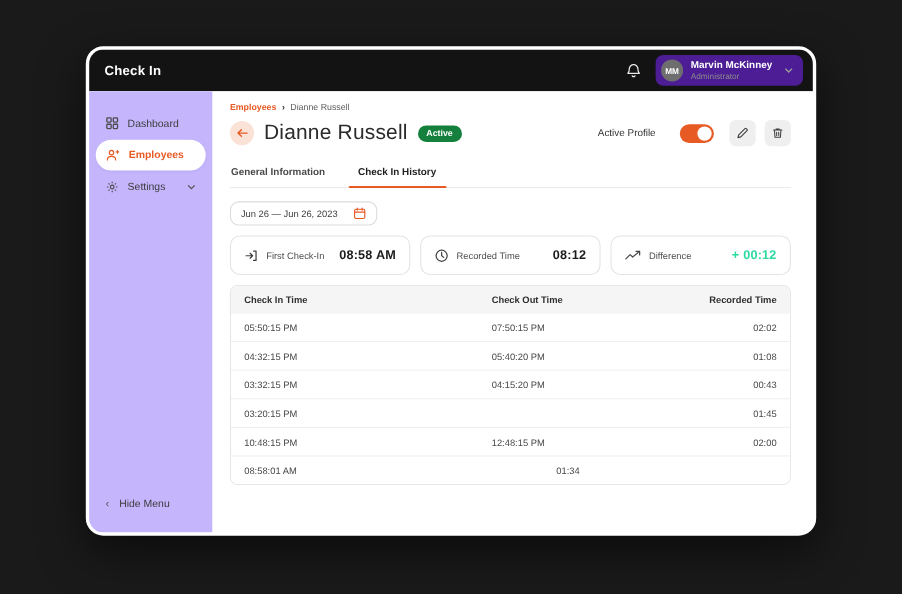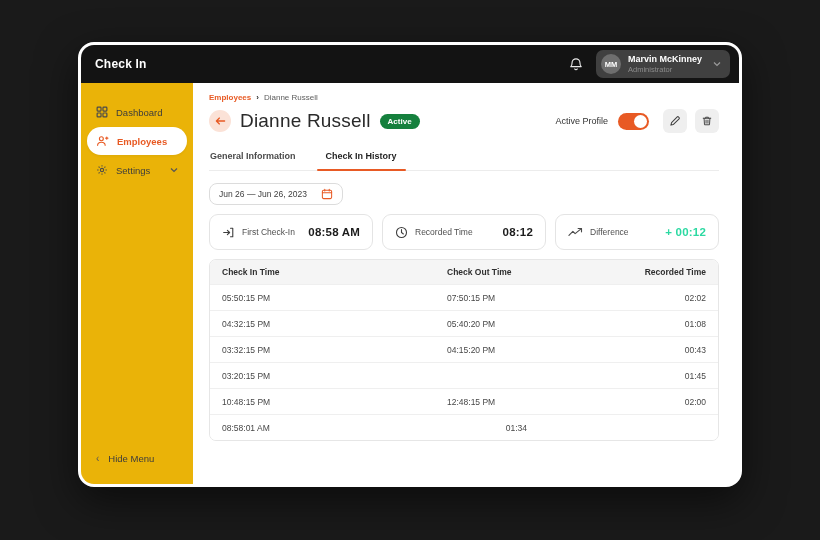--- a/index.html
+++ b/index.html
@@ -11,33 +11,33 @@
   .window { position:absolute; left:78px; top:42px; width:664px; height:445px;
     background:#fff; border:3px solid #fff; border-radius:16px; overflow:hidden;
     display:flex; flex-direction:column; box-shadow:0 14px 40px rgba(0,0,0,.55); }
 
   
   .topbar { height:38px; min-height:38px; background:#131313; display:flex; align-items:center;
     padding:0 9px 0 14px; }
   .topbar-title { color:#fff; font-size:12px; font-weight:bold; letter-spacing:.2px; }
   .topbar-right { margin-left:auto; display:flex; align-items:center; gap:13px; }
   .bell { display:flex; align-items:center; }
-  .user-pill { display:flex; align-items:center; gap:7px; background:#404040;
+  .user-pill { display:flex; align-items:center; gap:7px; background:#4c1d95;
     border-radius:7px; padding:4px 9px 4px 5px; cursor:pointer; }
   .avatar { width:20px; height:20px; border-radius:50%; background:#6e6e6e; color:#fff;
     font-size:7.5px; font-weight:bold; display:flex; align-items:center; justify-content:center; }
   .user-meta { display:flex; flex-direction:column; }
   .user-name { font-size:9px; color:#fff; font-weight:bold; line-height:1.25; }
   .user-role { font-size:7.5px; color:#8b8b8b; line-height:1.25; }
   .pill-chev { margin-left:4px; display:flex; }
 
   
   .appbody { flex:1; display:flex; min-height:0; background:#fff; }
 
-  .sidebar { width:112px; min-width:112px; background:#eab308; display:flex;
+  .sidebar { width:112px; min-width:112px; background:#c4b5fd; display:flex;
     flex-direction:column; padding:16px 6px 14px; }
   .nav-item { display:flex; align-items:center; gap:8px; padding:7px 9px; font-size:9.5px;
     color:#3c3c3c; border-radius:999px; cursor:pointer; margin-bottom:2px; }
   .nav-item.active { background:#fff; color:#E85A24; font-weight:bold;
     box-shadow:0 1px 3px rgba(0,0,0,.06); padding:8px 9px; }
   .nav-item .chev { margin-left:auto; display:flex; }
   .hide-menu { margin-top:auto; display:flex; align-items:center; gap:9px; font-size:9.5px;
     color:#3c3c3c; padding:6px 9px; cursor:pointer; }
   .hide-chev { font-size:10px; color:#555; line-height:1; }
 
@@ -48,21 +48,21 @@
   .bc-sep { color:#2c2c2c; font-weight:bold; }
   .bc-current { color:#5c5c5c; }
 
   .title-row { display:flex; align-items:center; margin-top:7px; }
   .back-btn { width:22px; height:22px; border-radius:50%; background:#fbe2d7;
     display:flex; align-items:center; justify-content:center; margin-right:9px; cursor:pointer; }
   .page-title { font-size:19px; color:#2a2a2a; letter-spacing:.2px; }
   .badge { background:#15803d; color:#fff; font-size:8px; font-weight:bold;
     padding:3px 8px; border-radius:999px; margin-left:9px; }
   .title-actions { margin-left:auto; display:flex; align-items:center; gap:8px; }
-  .toggle-label { font-size:9px; color:#333; margin-right:2px; }
+  .toggle-label { font-size:9px; color:#333; margin-right:14px; }
   .toggle { width:31px; height:17px; border-radius:999px; background:#E85A24;
     position:relative; cursor:pointer; margin-right:6px; }
   .knob { position:absolute; right:2px; top:2px; width:13px; height:13px;
     background:#fff; border-radius:50%; }
   .icon-btn { width:24px; height:24px; border-radius:6px; background:#efefef;
     display:flex; align-items:center; justify-content:center; cursor:pointer; }
 
   .tabs { display:flex; gap:28px; margin-top:13px; border-bottom:1px solid #ececec; }
   .tab { font-size:9px; color:#4a4a4a; font-weight:bold; padding:5px 1px 9px;
     position:relative; cursor:pointer; }

